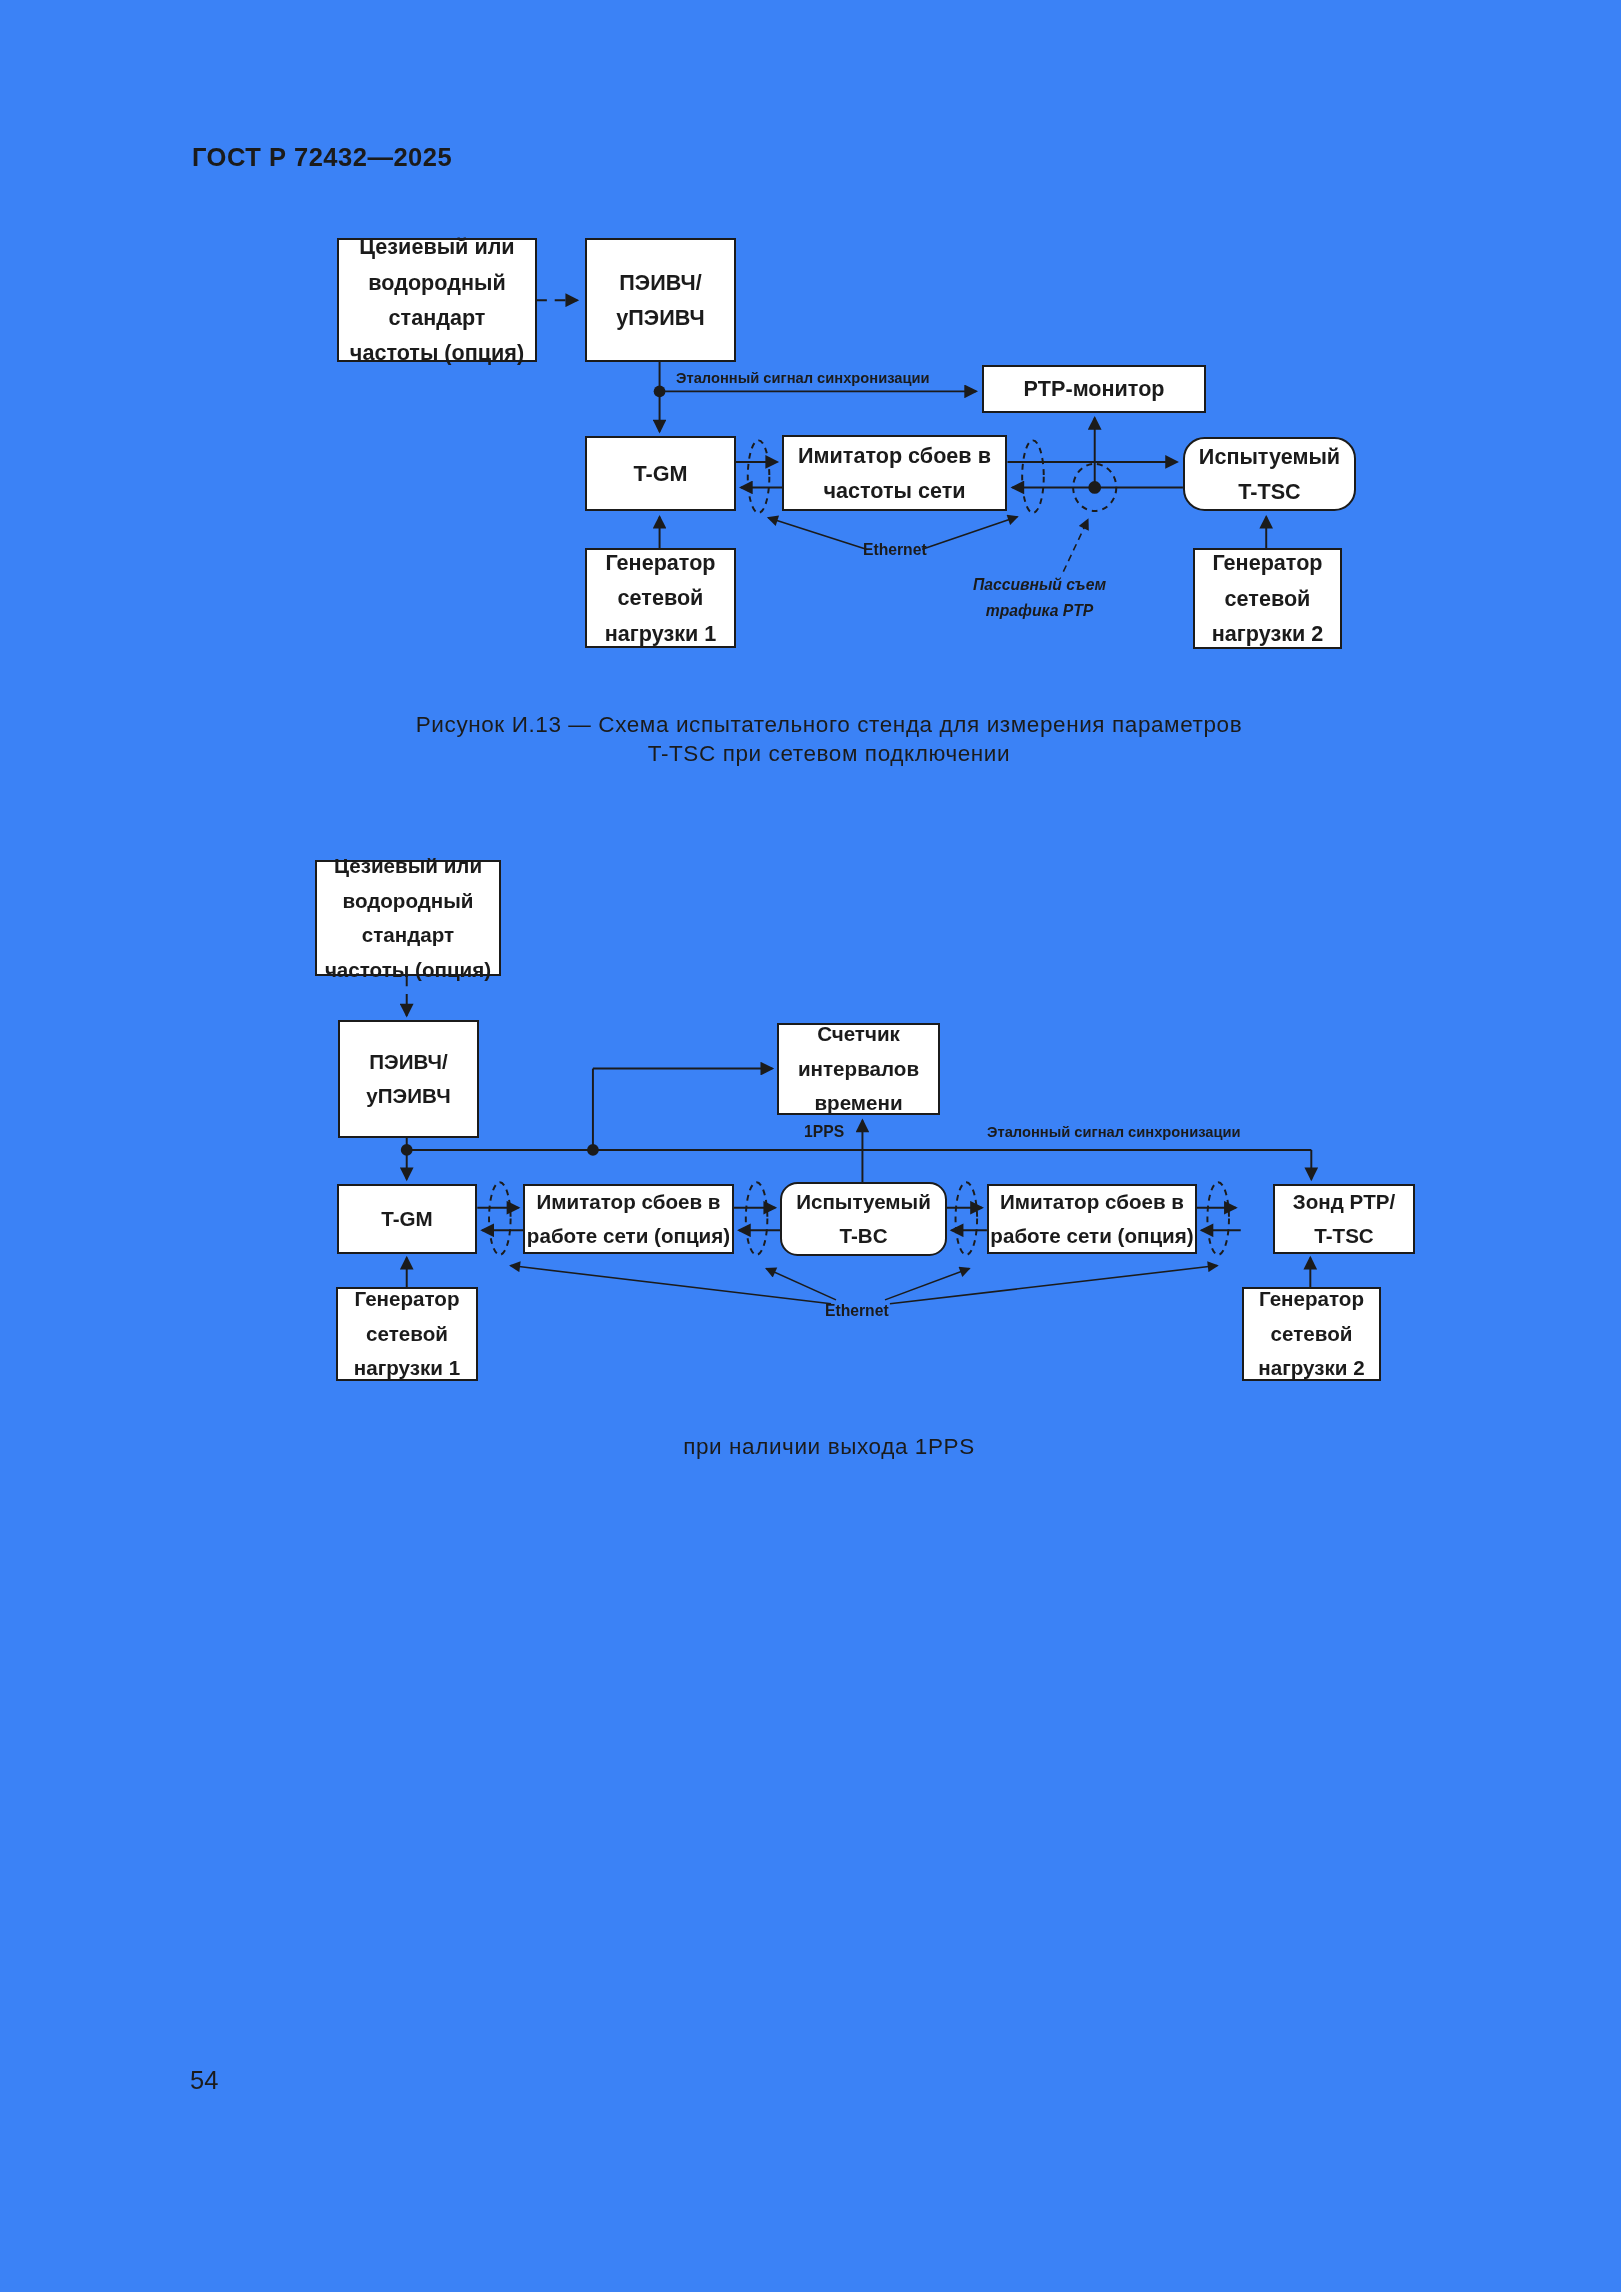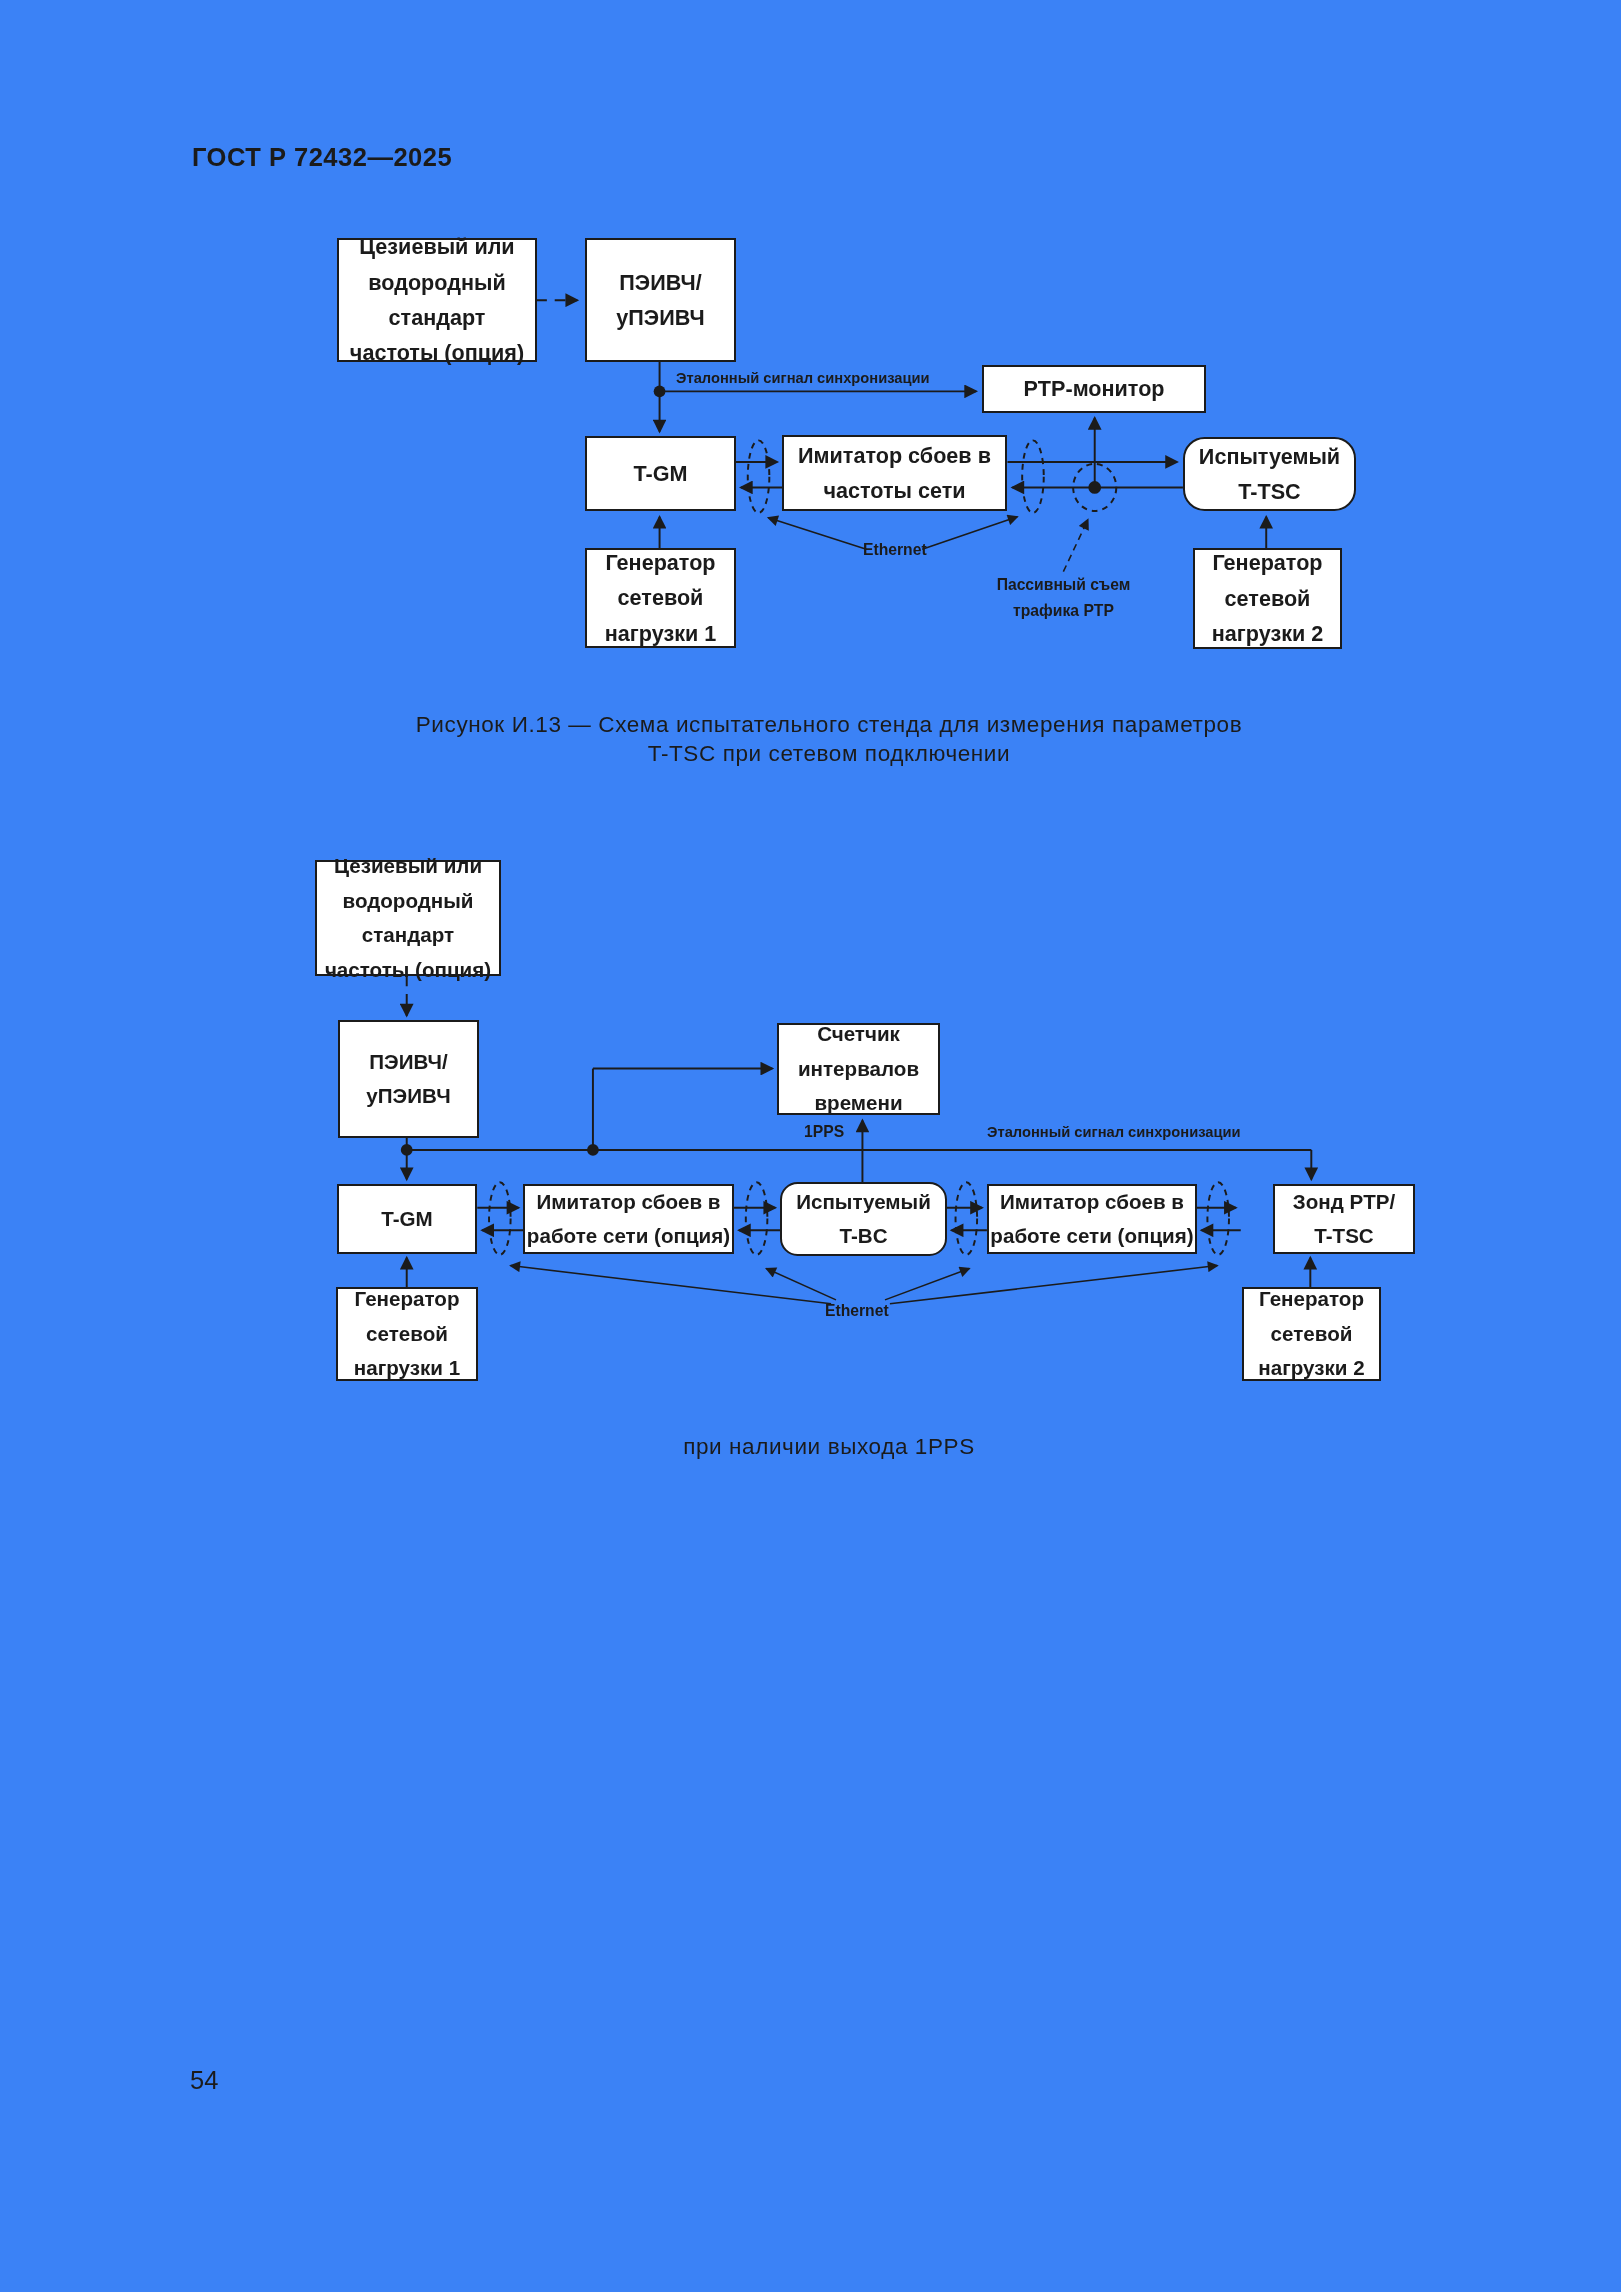--- a/index.html
+++ b/index.html
@@ -133,21 +133,21 @@
     <span class="ln">нагрузки 1</span>
   </div>
   <div class="bx f1" style="left:1193px; top:548px; width:149px; height:101px;">
     <span class="ln">Генератор</span>
     <span class="ln">сетевой</span>
     <span class="ln">нагрузки 2</span>
   </div>
 
   <div class="lbl lbl-s" style="left:676px; top:370px;">Эталонный сигнал синхронизации</div>
   <div class="lbl" style="left:863px; top:541px;">Ethernet</div>
-  <div class="lbl lbl-c" style="left:984px; top:572px; width:159px;">
+  <div class="lbl lbl-c" style="left:960px; top:572px; width:159px;font-style:italic;">
     <span class="ln">Пассивный съем</span>
     <span class="ln">трафика PTP</span>
   </div>
 
   <div class="cap" style="top:710px;">
     <div>Рисунок И.13 — Схема испытательного стенда для измерения параметров</div>
     <div>T-TSC при сетевом подключении</div>
   </div>
 
   <div class="bx f2" style="left:315px; top:860px; width:186px; height:116px;">

